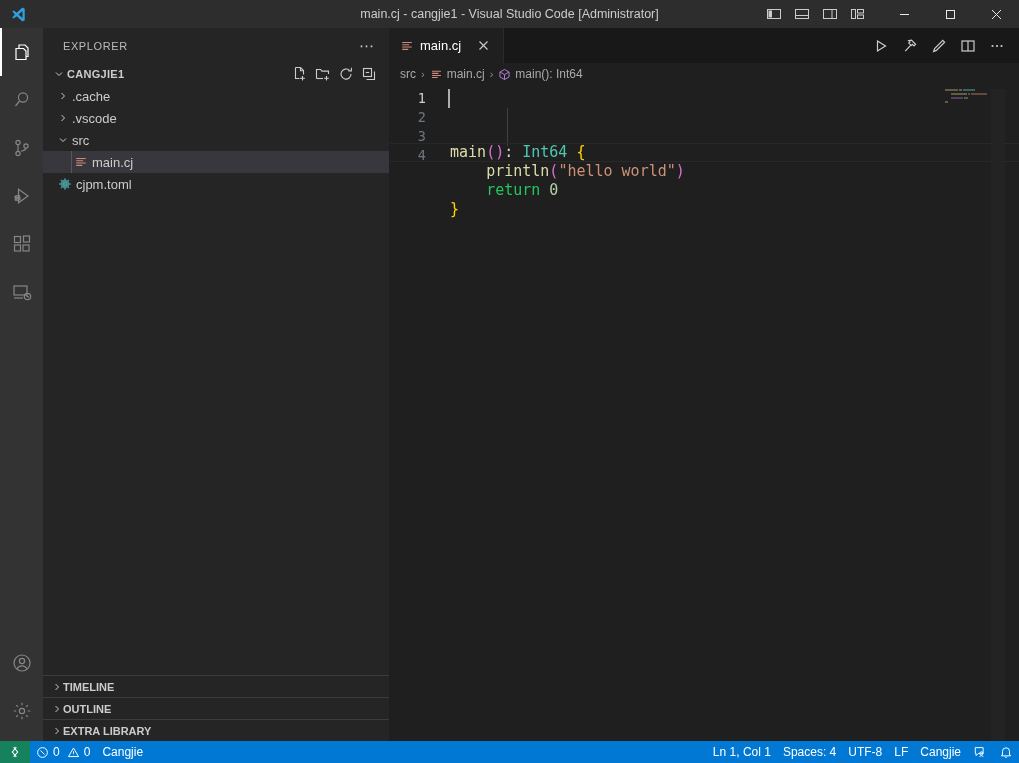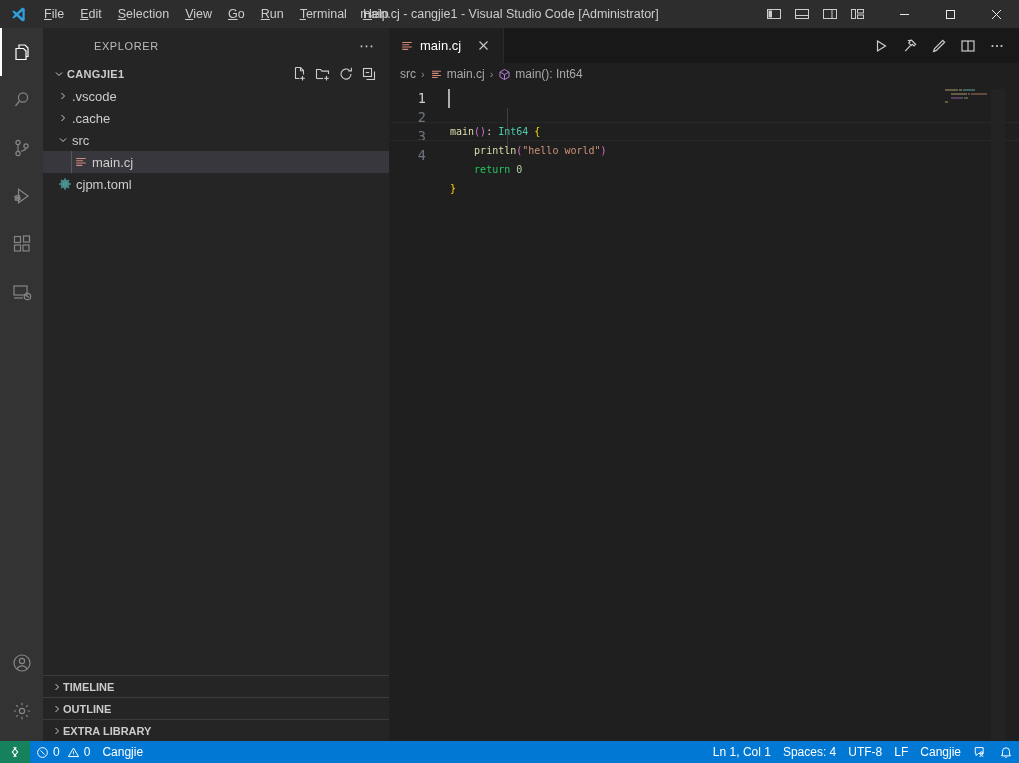--- a/index.html
+++ b/index.html
@@ -66,21 +66,21 @@
 
   
   .sidebar {
     width: 347px; flex: 0 0 347px; background: #252526;
     display: flex; flex-direction: column; min-height: 0;
     border-right: 1px solid #1f1f1f;
   }
   .sidebar-title {
     height: 35px; flex: 0 0 35px;
     display: flex; align-items: center; padding: 0 8px 0 20px;
-    font-size: 11px; letter-spacing: 0.6px; color: #bbbbbb; text-transform: uppercase; margin-left: 31px;
+    font-size: 11px; letter-spacing: 0.6px; color: #bbbbbb; text-transform: uppercase;
   }
   .sidebar-title .dots { margin-left: auto; padding: 0 6px; color: #cccccc; font-size: 15px; letter-spacing: 1px; line-height: 10px; }
 
   .section-header {
     height: 22px; display: flex; align-items: center;
     font-size: 11px; font-weight: bold; letter-spacing: 0.3px;
     color: #cccccc; padding-left: 8px; user-select: none;
   }
   .section-header .chev { width: 16px; display: flex; align-items: center; justify-content: center; color: #cccccc; }
   .section-header .hdr-actions { margin-left: auto; display: flex; align-items: center; gap: 3px; padding-right: 10px; }
@@ -134,21 +134,21 @@
   .code-wrap { flex: 1 1 auto; position: relative; display: flex; min-height: 0; overflow: hidden; background: #1f1f1f; }
   .gutter {
     width: 58px; flex: 0 0 58px; padding-top: 4px;
     font-family: "DejaVu Sans Mono", monospace; font-size: 13.5px;
     color: #6e7681; text-align: right;
   }
   .gutter .ln { height: 19px; line-height: 19px; padding-right: 22px; }
   .gutter .ln.current { color: #cccccc; }
   .code {
     flex: 1 1 auto; padding-top: 4px; position: relative;
-    font-family: "DejaVu Sans Mono", monospace; font-size: 10px;
+    font-family: "DejaVu Sans Mono", monospace; font-size: 15px;
     white-space: pre;
   }
   .code .cl { height: 19px; line-height: 19px; position: relative; padding-left: 2px; }
   .code .cl.active-line::before {
     content: ""; position: absolute; left: -58px; right: -600px; top: 0; bottom: 0;
     border-top: 1px solid #282828; border-bottom: 1px solid #282828;
     pointer-events: none;
   }
   .cursor {
     position: absolute; left: 58px; top: 4px; width: 2px; height: 19px; background: #aeafad;
@@ -191,30 +191,20 @@
 
 <div id="app">
 
   <div class="titlebar">
     <div class="vscode-logo">
       <svg width="17" height="17" viewBox="0 0 24 24" aria-hidden="true">
         <path d="M17.5 2.2 9.6 9.7 5.2 6.4 3.2 7.4l3.6 4.6-3.6 4.6 2 1 4.4-3.3 7.9 7.5 3.3-1.6V3.8L17.5 2.2z M17.6 7.1v9.8l-5.6-4.9 5.6-4.9z" fill="#2f9fe0"></path>
       </svg>
     </div>
 
-    <div class="menu">
-      <div class="menu-item"><u>F</u>ile</div>
-      <div class="menu-item"><u>E</u>dit</div>
-      <div class="menu-item"><u>S</u>election</div>
-      <div class="menu-item"><u>V</u>iew</div>
-      <div class="menu-item"><u>G</u>o</div>
-      <div class="menu-item"><u>R</u>un</div>
-      <div class="menu-item"><u>T</u>erminal</div>
-      <div class="menu-item"><u>H</u>elp</div>
-    </div>
 
     <div class="title-center">main.cj - cangjie1 - Visual Studio Code [Administrator]</div>
 
     <div class="title-right">
       <div class="layout-icons">
         <div class="layout-btn">
           <svg width="16" height="16" viewBox="0 0 16 16">
               <rect x="1.5" y="3.5" width="13" height="9" fill="none" stroke="#cccccc"></rect>
               <rect x="2.5" y="4.5" width="3.5" height="7" fill="#cccccc"></rect>
             </svg>
@@ -389,30 +379,30 @@
       </div>
 
       <div class="tree">
 
         <div class="tree-row" style="padding-left:12px">
           <span class="tw">
             <svg width="12" height="12" viewBox="0 0 16 16" fill="none" stroke="currentColor" stroke-width="1.3">
                 <path d="M6 4l4 4-4 4"></path>
               </svg>
           </span>
-          <span class="tlabel">.vscode</span>
+          <span class="tlabel">.cache</span>
         </div>
 
         <div class="tree-row" style="padding-left:12px">
           <span class="tw">
             <svg width="12" height="12" viewBox="0 0 16 16" fill="none" stroke="currentColor" stroke-width="1.3">
                 <path d="M6 4l4 4-4 4"></path>
               </svg>
           </span>
-          <span class="tlabel">.cache</span>
+          <span class="tlabel">.vscode</span>
         </div>
 
         <div class="tree-row" style="padding-left:12px">
           <span class="tw">
             <svg width="12" height="12" viewBox="0 0 16 16" fill="none" stroke="currentColor" stroke-width="1.3">
                 <path d="M4 6l4 4 4-4"></path>
               </svg>
           </span>
           <span class="tlabel">src</span>
         </div>

